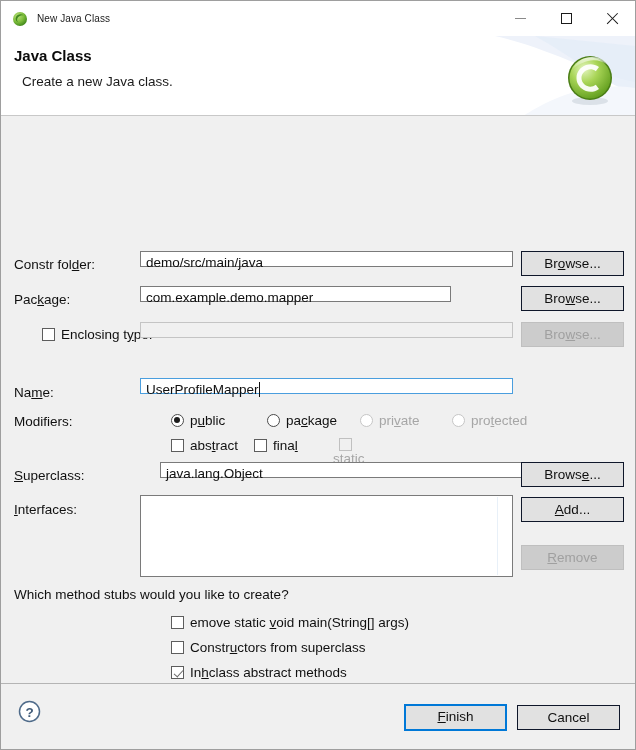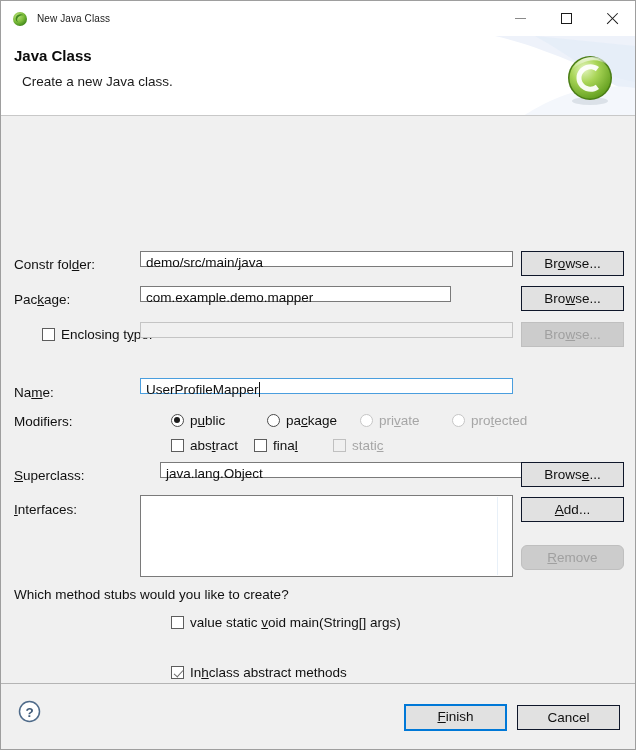--- a/index.html
+++ b/index.html
@@ -243,41 +243,45 @@
     </div>
 
     <div class="cbrow" style="left:142px; top:322px;">
       <span class="cb"></span>
       <span class="cbtext"><span>abs</span><span class="u">t</span><span>ract</span></span>
     </div>
     <div class="cbrow" style="left:225px; top:322px;">
       <span class="cb"></span>
       <span class="cbtext"><span>fina</span><span class="u">l</span><span></span></span>
     </div>
-    <div class="cbrow" style="left:304px; top:322px;">
+    <div class="cbrow" style="left:304px; top:322px;flex-direction:column;">
       <span class="cb disabled"></span>
       <span class="cbtext disabled"><span>stati</span><span class="u">c</span><span></span></span>
     </div>
 
     <div class="lbl" style="left:13px; top:352px;"><span></span><span class="u">S</span><span>uperclass:</span></div>
     <div class="field" style="left:139px; top:346px; width:373px;margin-left:20px;">java.lang.Object</div>
     <div class="btn" style="left:520px; top:346px; width:103px;"><span>Brows</span><span class="u">e</span><span>...</span></div>
 
     <div class="lbl" style="left:13px; top:386px;"><span></span><span class="u">I</span><span>nterfaces:</span></div>
     <div class="listbox" style="left:139px; top:379px; width:373px; height:82px;">
       <div class="listbox-gutter"></div>
     </div>
     <div class="btn" style="left:520px; top:381px; width:103px;"><span></span><span class="u">A</span><span>dd...</span></div>
-    <div class="btn disabled" style="left:520px; top:429px; width:103px;border-radius:6px;"><span></span><span class="u">R</span><span>emove</span></div>
+    <div class="btn disabled" style="left:520px; top:429px; width:103px;"><span></span><span class="u">R</span><span>emove</span></div>
 
     <div class="lbl" style="left:13px; top:471px;">Which method stubs would you like to create?</div>
 
     <div class="cbrow" style="left:142px; top:499px;">
       <span class="cb"></span>
-      <span class="cbtext"><span>value static </span><span class="u">v</span><span>oid main(String[] args)</span></span>
+      <span class="cbtext"><span>emove static </span><span class="u">v</span><span>oid main(String[] args)</span></span>
+    </div>
+    <div class="cbrow" style="left:142px; top:524px;">
+      <span class="cb"></span>
+      <span class="cbtext"><span>Constr</span><span class="u">u</span><span>ctors from superclass</span></span>
     </div>
     <div class="cbrow" style="left:142px; top:549px;">
       <span class="cb checked"></span>
       <span class="cbtext"><span>In</span><span class="u">h</span><span>class abstract methods</span></span>
     </div>
 
     <div class="lbl" style="left:13px; top:575px;"><span>Do you want to add comments? (Configure templates and default value </span><span class="link">here</span><span>)</span></div>
 
     <div class="cbrow" style="left:142px; top:599px;">
       <span class="cb"></span>

